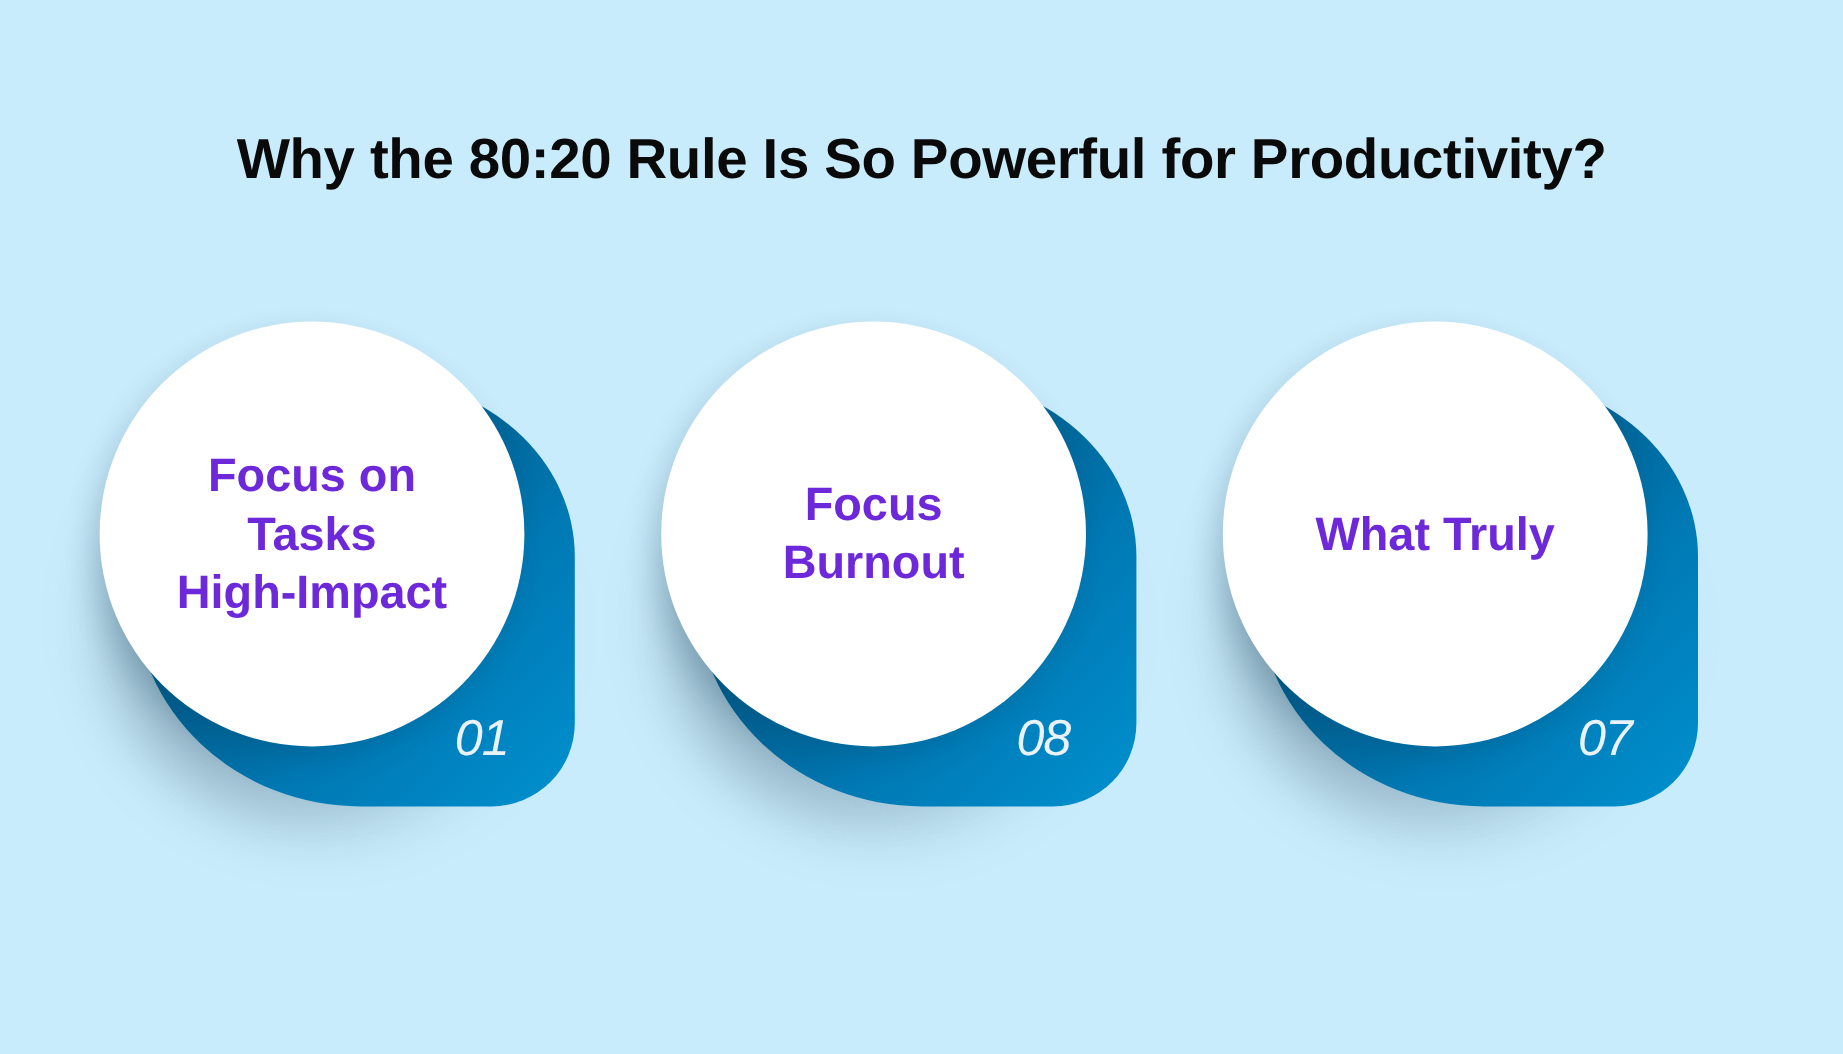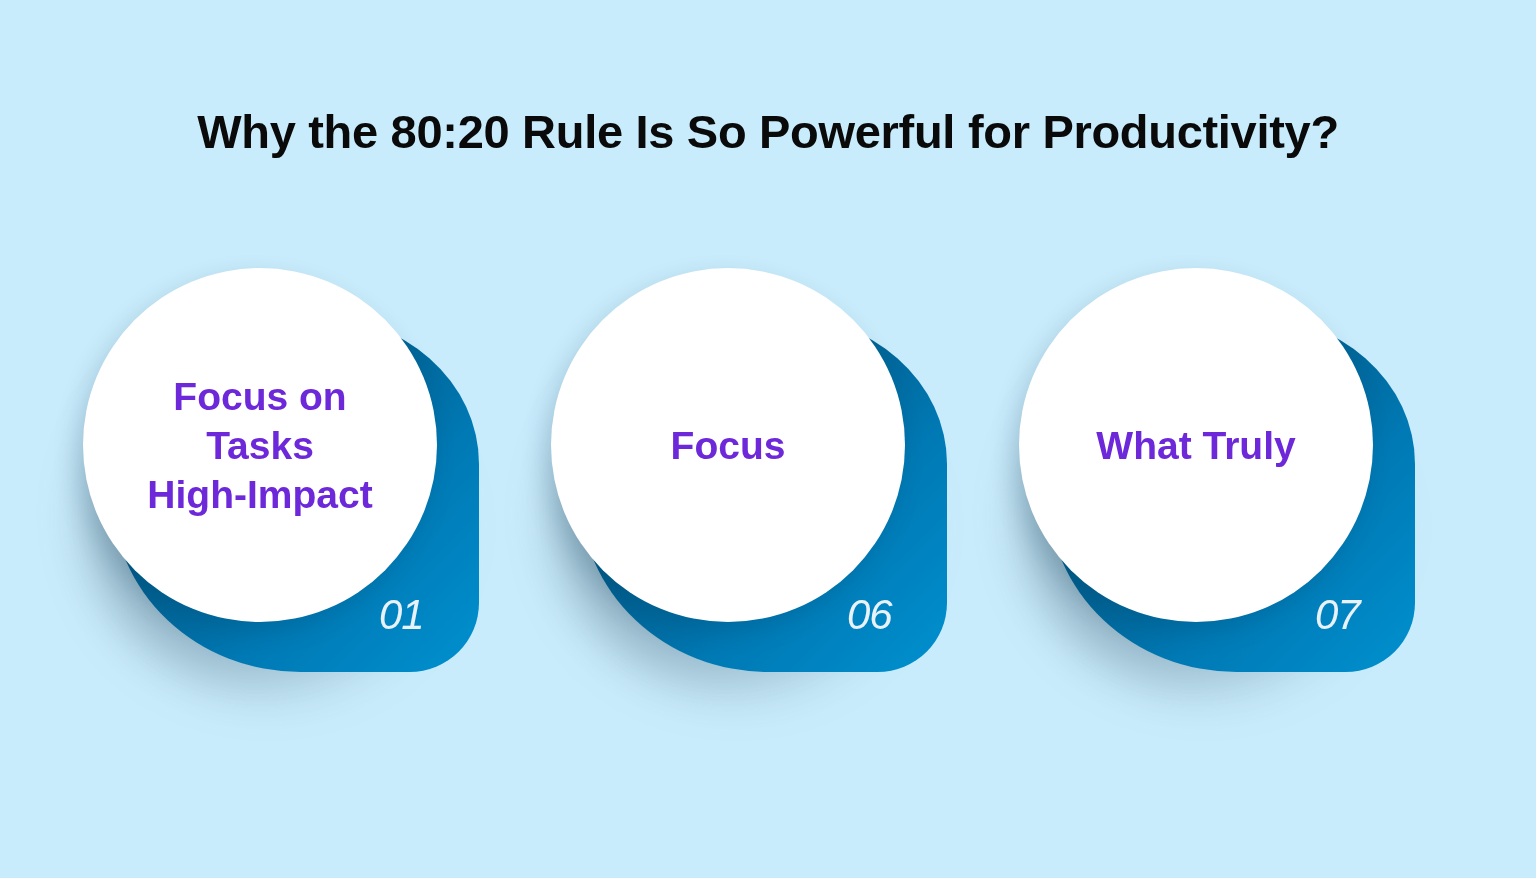--- a/index.html
+++ b/index.html
@@ -58,23 +58,24 @@
   </div>
   <div class="num">01</div>
 </div>
 
 <div class="card" style="left:551px">
   <div class="shadow"></div>
   <div class="blob"></div>
   <div class="circle">
     <div class="circle-text">
       <div>Focus</div>
+      <div>Burnout</div>
     </div>
   </div>
-  <div class="num">06</div>
+  <div class="num">08</div>
 </div>
 
 <div class="card" style="left:1019px">
   <div class="shadow"></div>
   <div class="blob"></div>
   <div class="circle">
     <div class="circle-text">
       <div>What Truly</div>
     </div>
   </div>

